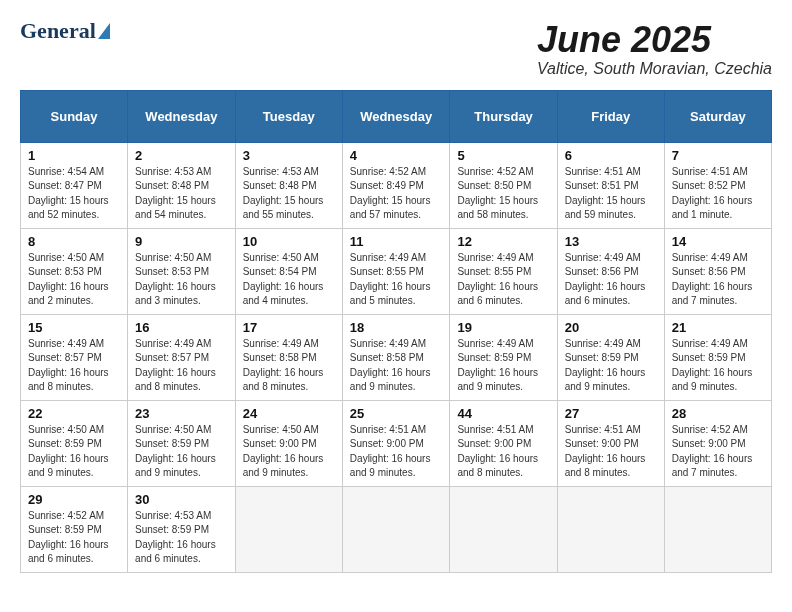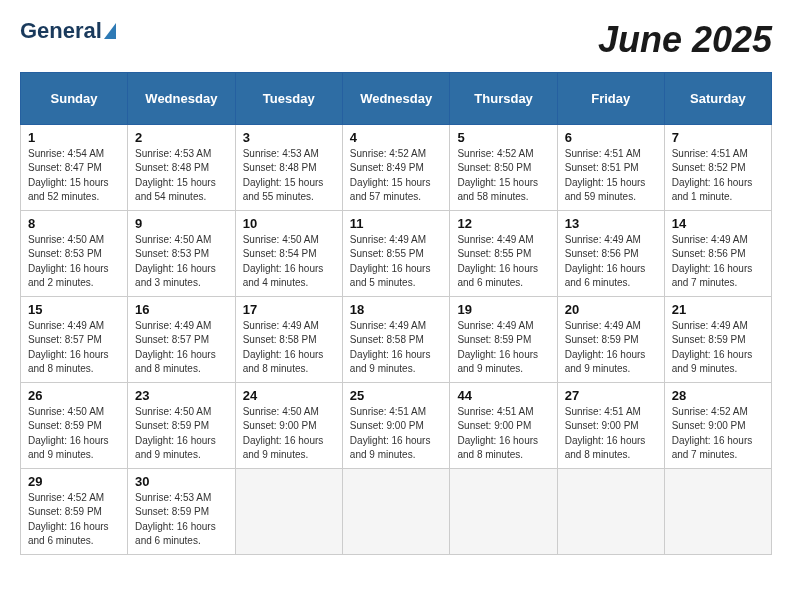--- a/index.html
+++ b/index.html
@@ -94,20 +94,21 @@
       color: #333;
       line-height: 1.45;
     }
     .logo-row {
       display: flex;
       align-items: center;
     }
     .logo-text-block {
       display: flex;
       flex-direction: column;
+      font-family: Liberation Serif, serif;
     }
     .logo-line1 {
       display: flex;
       align-items: center;
     }
   </style>
 </head>
 <body>
 
 <div class="header-area">
@@ -116,20 +117,21 @@
       <div class="logo-text-block">
         <div class="logo-line1">
           <span class="logo-general">General</span>
           <span class="logo-icon"></span>
         </div>
       </div>
     </div>
   </div>
   <div class="title-area">
     <div class="month-year">June 2025</div>
+    <div class="location">Valtice, South Moravian, Czechia</div>
   </div>
 </div>
 
 <table class="calendar">
   <thead>
     <tr>
     <th>Sunday</th>
         <th>Wednesday</th>
         <th>Tuesday</th>
         <th>Wednesday</th>
@@ -181,21 +183,21 @@
         <td><span class="day-number">18</span>
 <span class="day-info">Sunrise: 4:49 AM<br>Sunset: 8:58 PM<br>Daylight: 16 hours and 9 minutes.</span></td>
         <td><span class="day-number">19</span>
 <span class="day-info">Sunrise: 4:49 AM<br>Sunset: 8:59 PM<br>Daylight: 16 hours and 9 minutes.</span></td>
         <td><span class="day-number">20</span>
 <span class="day-info">Sunrise: 4:49 AM<br>Sunset: 8:59 PM<br>Daylight: 16 hours and 9 minutes.</span></td>
         <td><span class="day-number">21</span>
 <span class="day-info">Sunrise: 4:49 AM<br>Sunset: 8:59 PM<br>Daylight: 16 hours and 9 minutes.</span></td>
       </tr>
       <tr>
-        <td><span class="day-number">26</span>
+        <td><span class="day-number">22</span>
 <span class="day-info">Sunrise: 4:50 AM<br>Sunset: 8:59 PM<br>Daylight: 16 hours and 9 minutes.</span></td>
         <td><span class="day-number">23</span>
 <span class="day-info">Sunrise: 4:50 AM<br>Sunset: 8:59 PM<br>Daylight: 16 hours and 9 minutes.</span></td>
         <td><span class="day-number">24</span>
 <span class="day-info">Sunrise: 4:50 AM<br>Sunset: 9:00 PM<br>Daylight: 16 hours and 9 minutes.</span></td>
         <td><span class="day-number">25</span>
 <span class="day-info">Sunrise: 4:51 AM<br>Sunset: 9:00 PM<br>Daylight: 16 hours and 9 minutes.</span></td>
         <td><span class="day-number">44</span>
 <span class="day-info">Sunrise: 4:51 AM<br>Sunset: 9:00 PM<br>Daylight: 16 hours and 8 minutes.</span></td>
         <td><span class="day-number">27</span>

